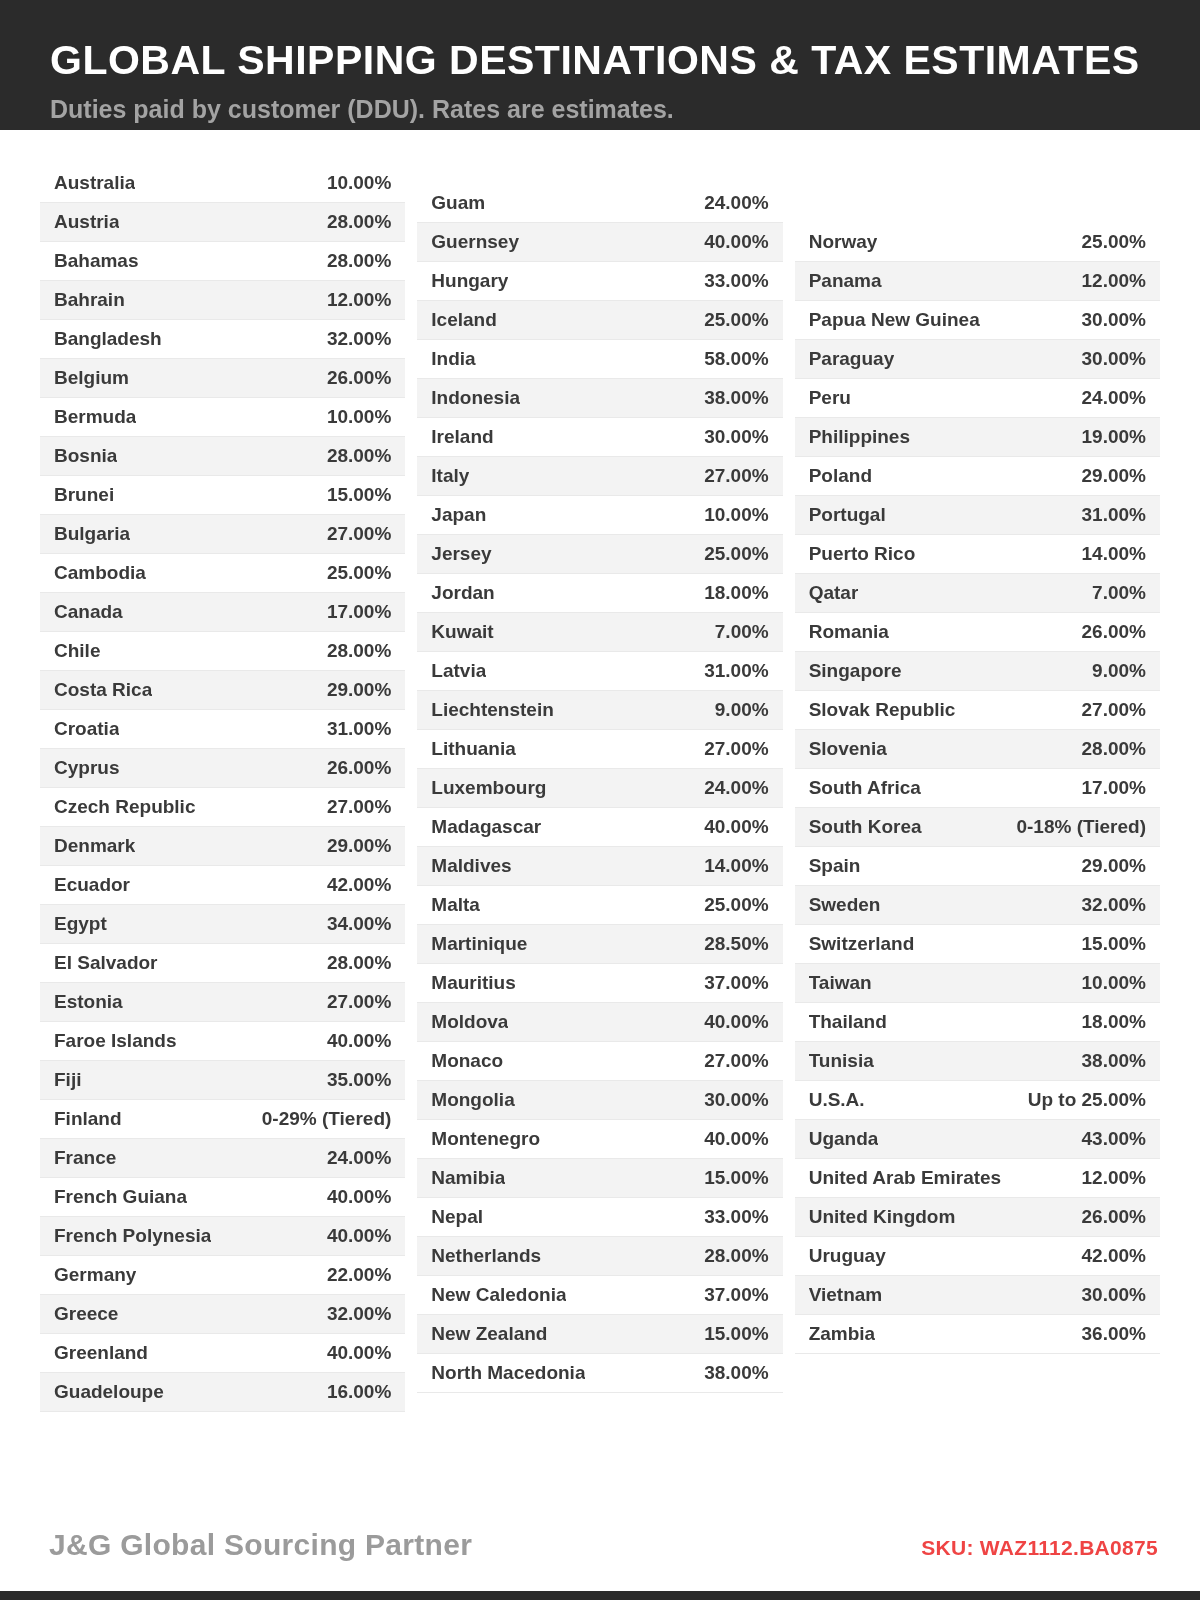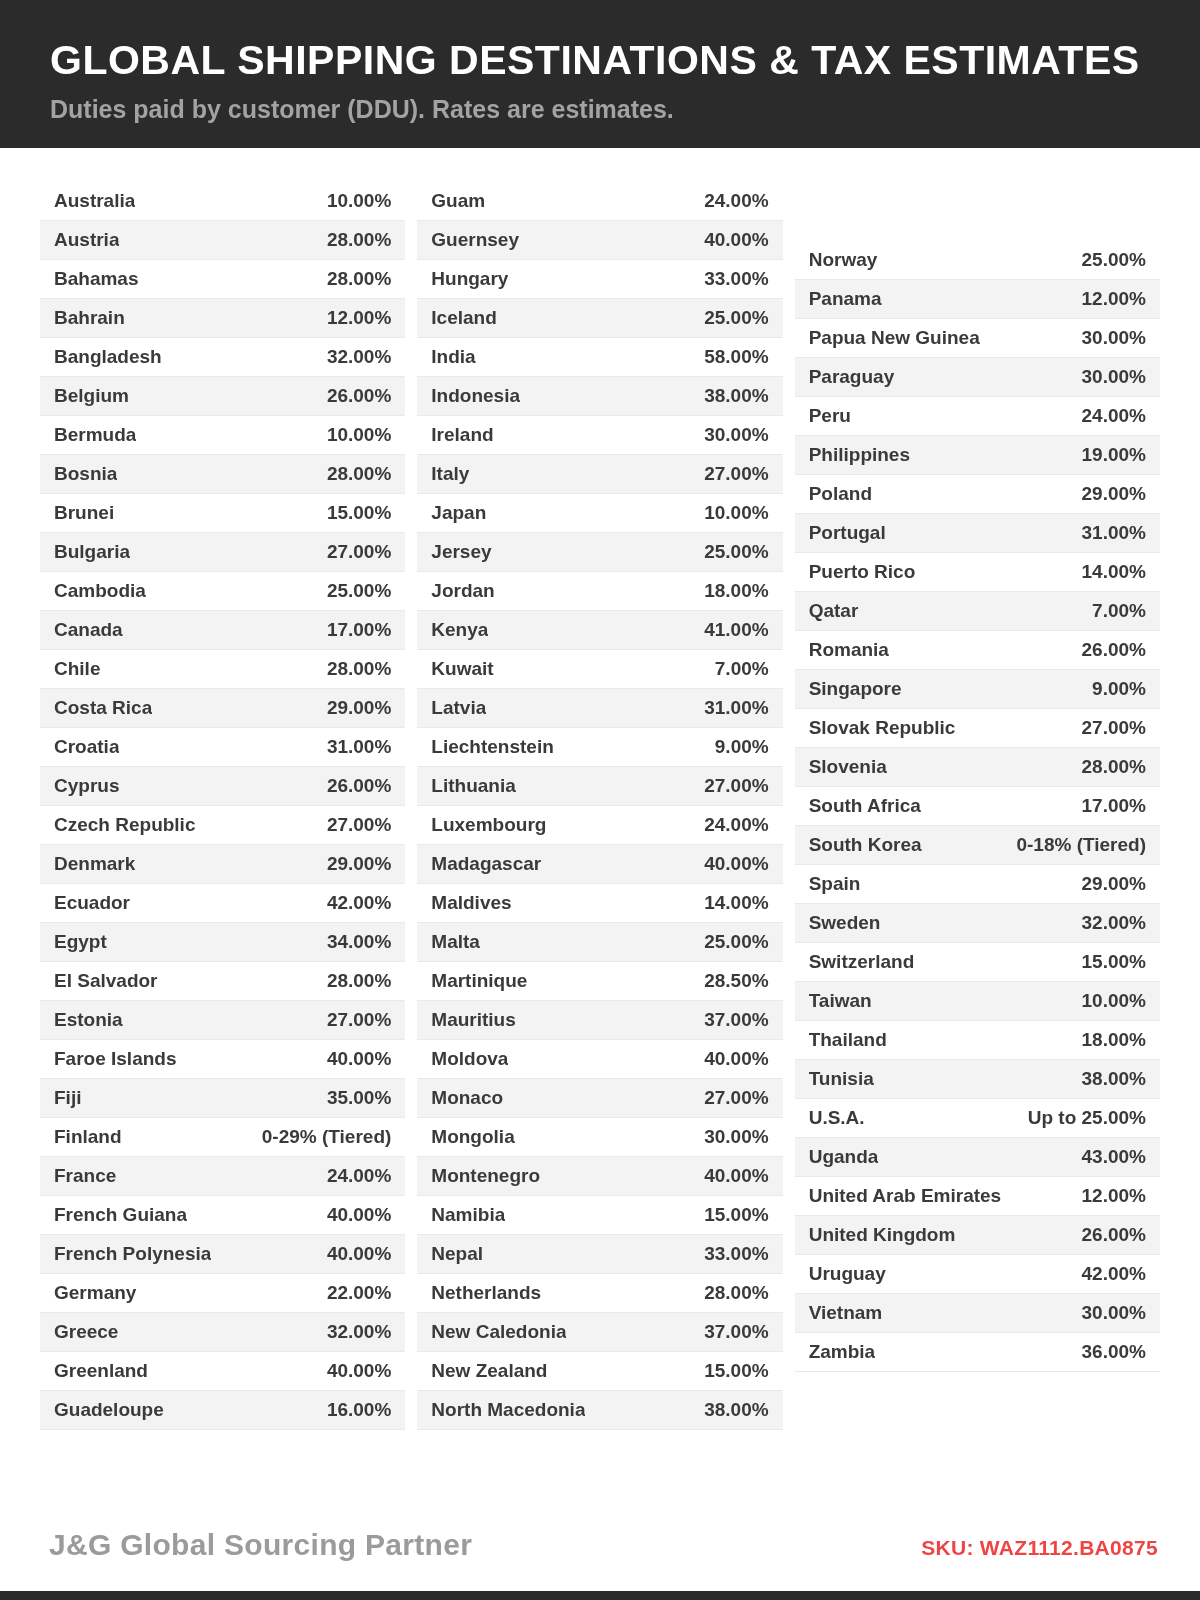--- a/index.html
+++ b/index.html
@@ -11,21 +11,21 @@
     background: #ffffff;
     font-family: "Liberation Sans", sans-serif;
     overflow: hidden;
   }
 
   
   .header {
     background: #2b2b2b;
     color: #ffffff;
     padding: 38px 50px 30px 50px;
-    height: 148px;
+    height: 130px;
   }
   .header .title {
     font-size: 41px;
     font-weight: 800;
     letter-spacing: 0.5px;
     color: #ffffff;
     line-height: 1.1;
   }
   .header .subtitle {
     margin-top: 12px;
@@ -281,24 +281,20 @@
       </div>
       <div class="row">
         <span class="country">Jersey</span>
         <span class="rate">25.00%</span>
       </div>
       <div class="row">
         <span class="country">Jordan</span>
         <span class="rate">18.00%</span>
       </div>
       <div class="row">
-        <span class="country">Kenya</span>
-        <span class="rate">41.00%</span>
-      </div>
-      <div class="row">
         <span class="country">Kuwait</span>
         <span class="rate">7.00%</span>
       </div>
       <div class="row">
         <span class="country">Latvia</span>
         <span class="rate">31.00%</span>
       </div>
       <div class="row">
         <span class="country">Liechtenstein</span>
         <span class="rate">9.00%</span>

